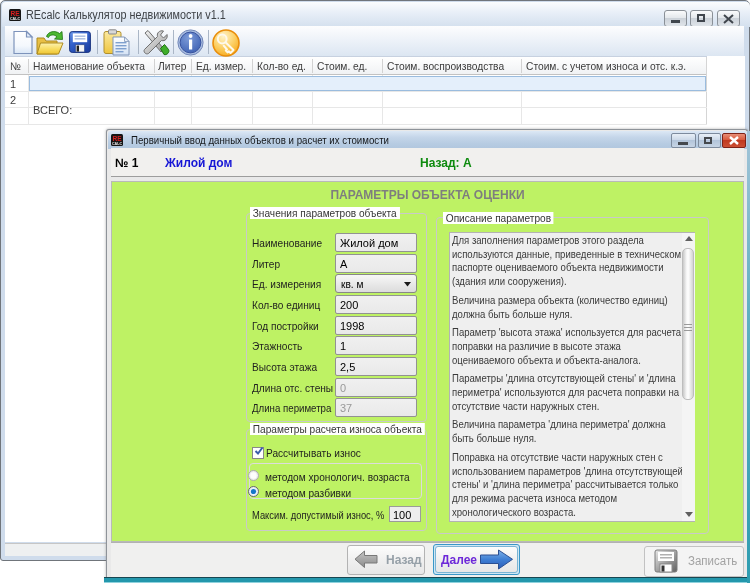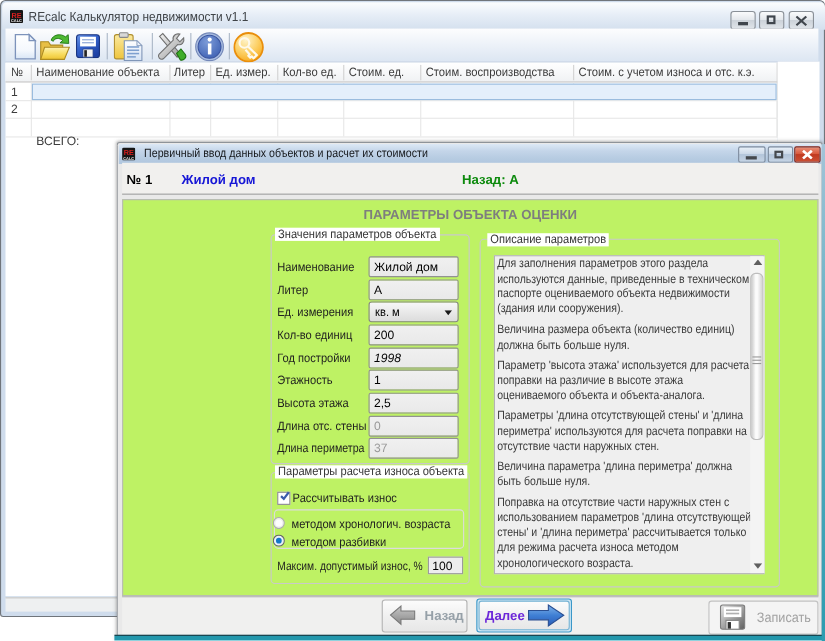--- a/index.html
+++ b/index.html
@@ -204,21 +204,21 @@
     <div class="abs gridv" style="left:307px;"></div>
     <div class="abs gridv" style="left:377px;"></div>
     <div class="abs gridv" style="left:516px;"></div>
     <div class="abs" style="left:701px;top:0;width:1px;height:68px;background:#d5d5d5;"></div>
     <div class="abs gridh" style="top:34px;"></div>
     <div class="abs gridh" style="top:50px;"></div>
     <div class="abs gridh" style="top:67px;"></div>
     <div class="abs" style="left:24px;top:19px;width:677px;height:15px;background:#e4effb;border:1px solid #9abcde;box-sizing:border-box;"></div>
     <div class="abs t11" style="left:5px;top:21px;">1</div>
     <div class="abs t11" style="left:5px;top:37px;">2</div>
-    <div class="abs t11" style="left:28px;top:66px;">ВСЕГО:</div>
+    <div class="abs t11" style="left:28px;top:47px;">ВСЕГО:</div>
   </div>
   <div class="abs" style="left:706px;top:55px;width:38px;height:487px;background:#fff;"></div>
   <div class="abs" style="left:4px;top:542px;width:740px;height:13px;background:#eef0f1;border-top:1px solid #c6c6c6;box-sizing:border-box;"></div>
 </div>
 
 <div id="dw" class="abs">
   <div id="dtitle" class="abs"></div>
   <svg class="abs" style="left:4px;top:4px;" width="12" height="12" viewBox="0 0 12 12">
     <rect x="0" y="0" width="12" height="12" rx="1.5" fill="#151515"></rect>
     <text x="6" y="7" font-size="6.6" font-weight="bold" fill="#d81f1f" text-anchor="middle" font-family="Liberation Sans">RE</text>
@@ -252,21 +252,21 @@
           <div class="abs finp" style="left:223px;top:72px;">А</div>
           <div class="abs flab" style="left:140px;top:96px;">Ед. измерения</div>
           <div class="abs" style="left:223px;top:92px;width:82px;height:19px;border:1px solid #878787;border-radius:3px;background:linear-gradient(#f7f7f7,#dcdcdc);box-sizing:border-box;"></div>
           <div class="abs" style="left:229px;top:96px;font-size:11px;transform:scaleX(0.92);transform-origin:0 0;">кв. м</div>
           <svg class="abs" style="left:292px;top:100px" width="7" height="5" viewBox="0 0 7 5">
             <path d="M0 0 L7 0 L3.5 4.5 Z" fill="#1a1a1a"></path>
           </svg>
           <div class="abs flab" style="left:140px;top:117px;">Кол-во единиц</div>
           <div class="abs finp" style="left:223px;top:113px;">200</div>
           <div class="abs flab" style="left:140px;top:138px;">Год постройки</div>
-          <div class="abs finp" style="left:223px;top:134px;font-style:italic;">1998</div>
+          <div class="abs finp" style="left:223px;top:134px;">1998</div>
           <div class="abs flab" style="left:140px;top:158px;">Этажность</div>
           <div class="abs finp" style="left:223px;top:154px;">1</div>
           <div class="abs flab" style="left:140px;top:179px;">Высота этажа</div>
           <div class="abs finp" style="left:223px;top:175px;">2,5</div>
           <div class="abs flab" style="left:140px;top:200px;">Длина отс. стены</div>
           <div class="abs finp dis" style="left:223px;top:196px;">0</div>
           <div class="abs flab" style="left:140px;top:220px;transform:scaleX(0.88);">Длина периметра</div>
           <div class="abs finp dis" style="left:223px;top:216px;">37</div>
         </div>
 

